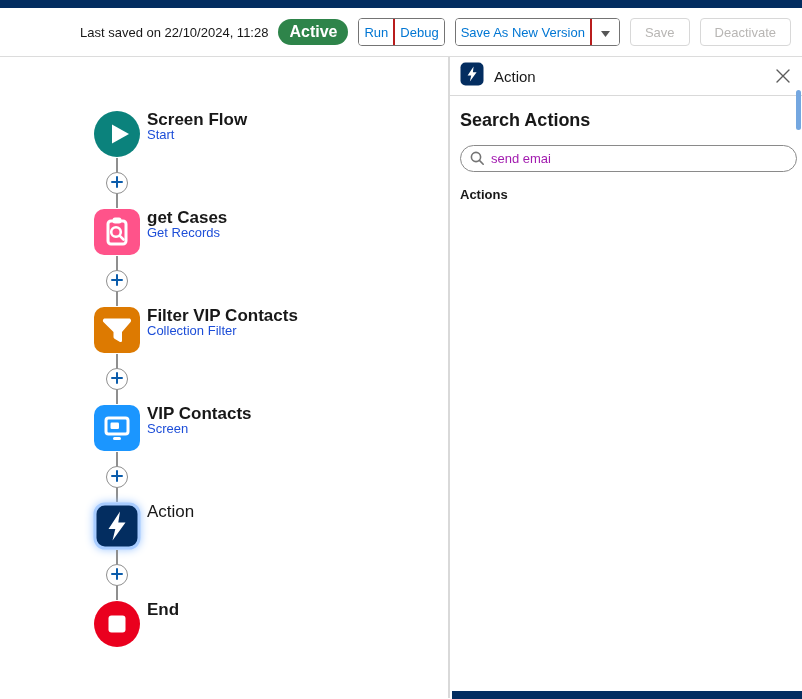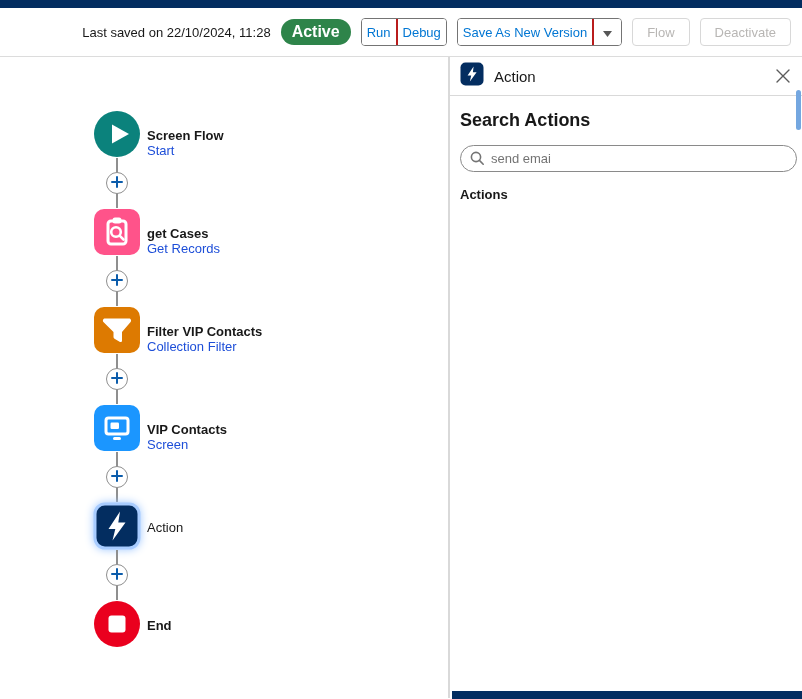--- a/index.html
+++ b/index.html
@@ -51,21 +51,21 @@
 
   
   .flow { position: absolute; left: 93px; top: 53px; width: 330px; }
   .node-row { display: flex; align-items: flex-start; height: 48px; }
   .node-icon { width: 48px; height: 48px; flex: 0 0 48px; position: relative; }
   .node-icon.selected svg rect.bg {
     stroke: #a8ccff; stroke-width: 3;
   }
   .node-icon.selected { filter: drop-shadow(0 0 4px #9ec7ff); }
   .node-labels { margin-left: 6px; margin-top: 2px; }
-  .node-title { font-size: 13px; font-weight: bold; line-height: 15px; color: #181818; margin-top: 16px; }
+  .node-title { font-size: 17px; font-weight: bold; line-height: 15px; color: #181818; }
   .node-title.plain { font-weight: normal; }
   .node-sub { font-size: 13px; line-height: 16px; color: #1d4ed8; }
   .connector { position: relative; width: 48px; height: 50px; }
   .connector .line {
     position: absolute; left: 23px; top: 0; bottom: 0; width: 2px; background: #8f8f8f;
   }
   .plus-btn {
     position: absolute; left: 13px; top: 14px; width: 22px; height: 22px;
     border: 1.5px solid #8f8f8f; border-radius: 50%; background: #fff;
     display: flex; align-items: center; justify-content: center; cursor: pointer;
@@ -79,21 +79,21 @@
   .panel-header .panel-title { font-size: 15px; margin-left: 10px; color:#181818; }
   .close-btn {
     position: absolute; right: 8px; top: 8px; width: 22px; height: 22px;
     display:flex; align-items:center; justify-content:center; cursor: pointer;
   }
   .panel-body { padding: 14px 5px 0 10px; }
   .search-heading { font-size: 18px; font-weight: bold; text-align: left; color:#181818; }
   .search-wrap { position: relative; margin-top: 14px; }
   .search-input {
     width: 100%; height: 27px; border: 1px solid #8a8a8a; border-radius: 14px;
-    padding: 0 10px 0 30px; font-size: 13px; font-family: inherit; color: #737373;
+    padding: 0 10px 0 30px; font-size: 13px; font-family: inherit; color: #a21caf;
     outline: none; background: #fff;
   }
   .search-icon-wrap { position: absolute; left: 10px; top: 6px; }
   .section-label { font-size: 13px; font-weight: bold; margin-top: 15px; color:#181818; }
   .result-item { display: flex; align-items: flex-start; margin-top: 11px; cursor: pointer; }
   .result-icon { flex: 0 0 28px; }
   .result-texts { margin-left: 9px; margin-top: 0px; }
   .result-title { font-size: 13px; font-weight: bold; line-height: 15px; color:#181818; }
   .result-sub { font-size: 12px; line-height: 14px; color: #5c5c5c; }
 
@@ -123,21 +123,21 @@
     <button class="btn">Save As New Version</button>
     <button class="btn caret">
       <span>
         <svg width="9" height="6" viewBox="0 0 9 6">
             <polygon points="0,0 9,0 4.5,6" fill="#565656"></polygon>
           </svg>
       </span>
     </button>
   </span>
 
-  <button class="btn disabled">Flow</button>
+  <button class="btn disabled">Save</button>
   <button class="btn disabled">Deactivate</button>
 </div>
 
 <div class="main">
 
   <div class="canvas">
     <div class="flow">
 
       <div class="node-row">
         <div class="node-icon">

